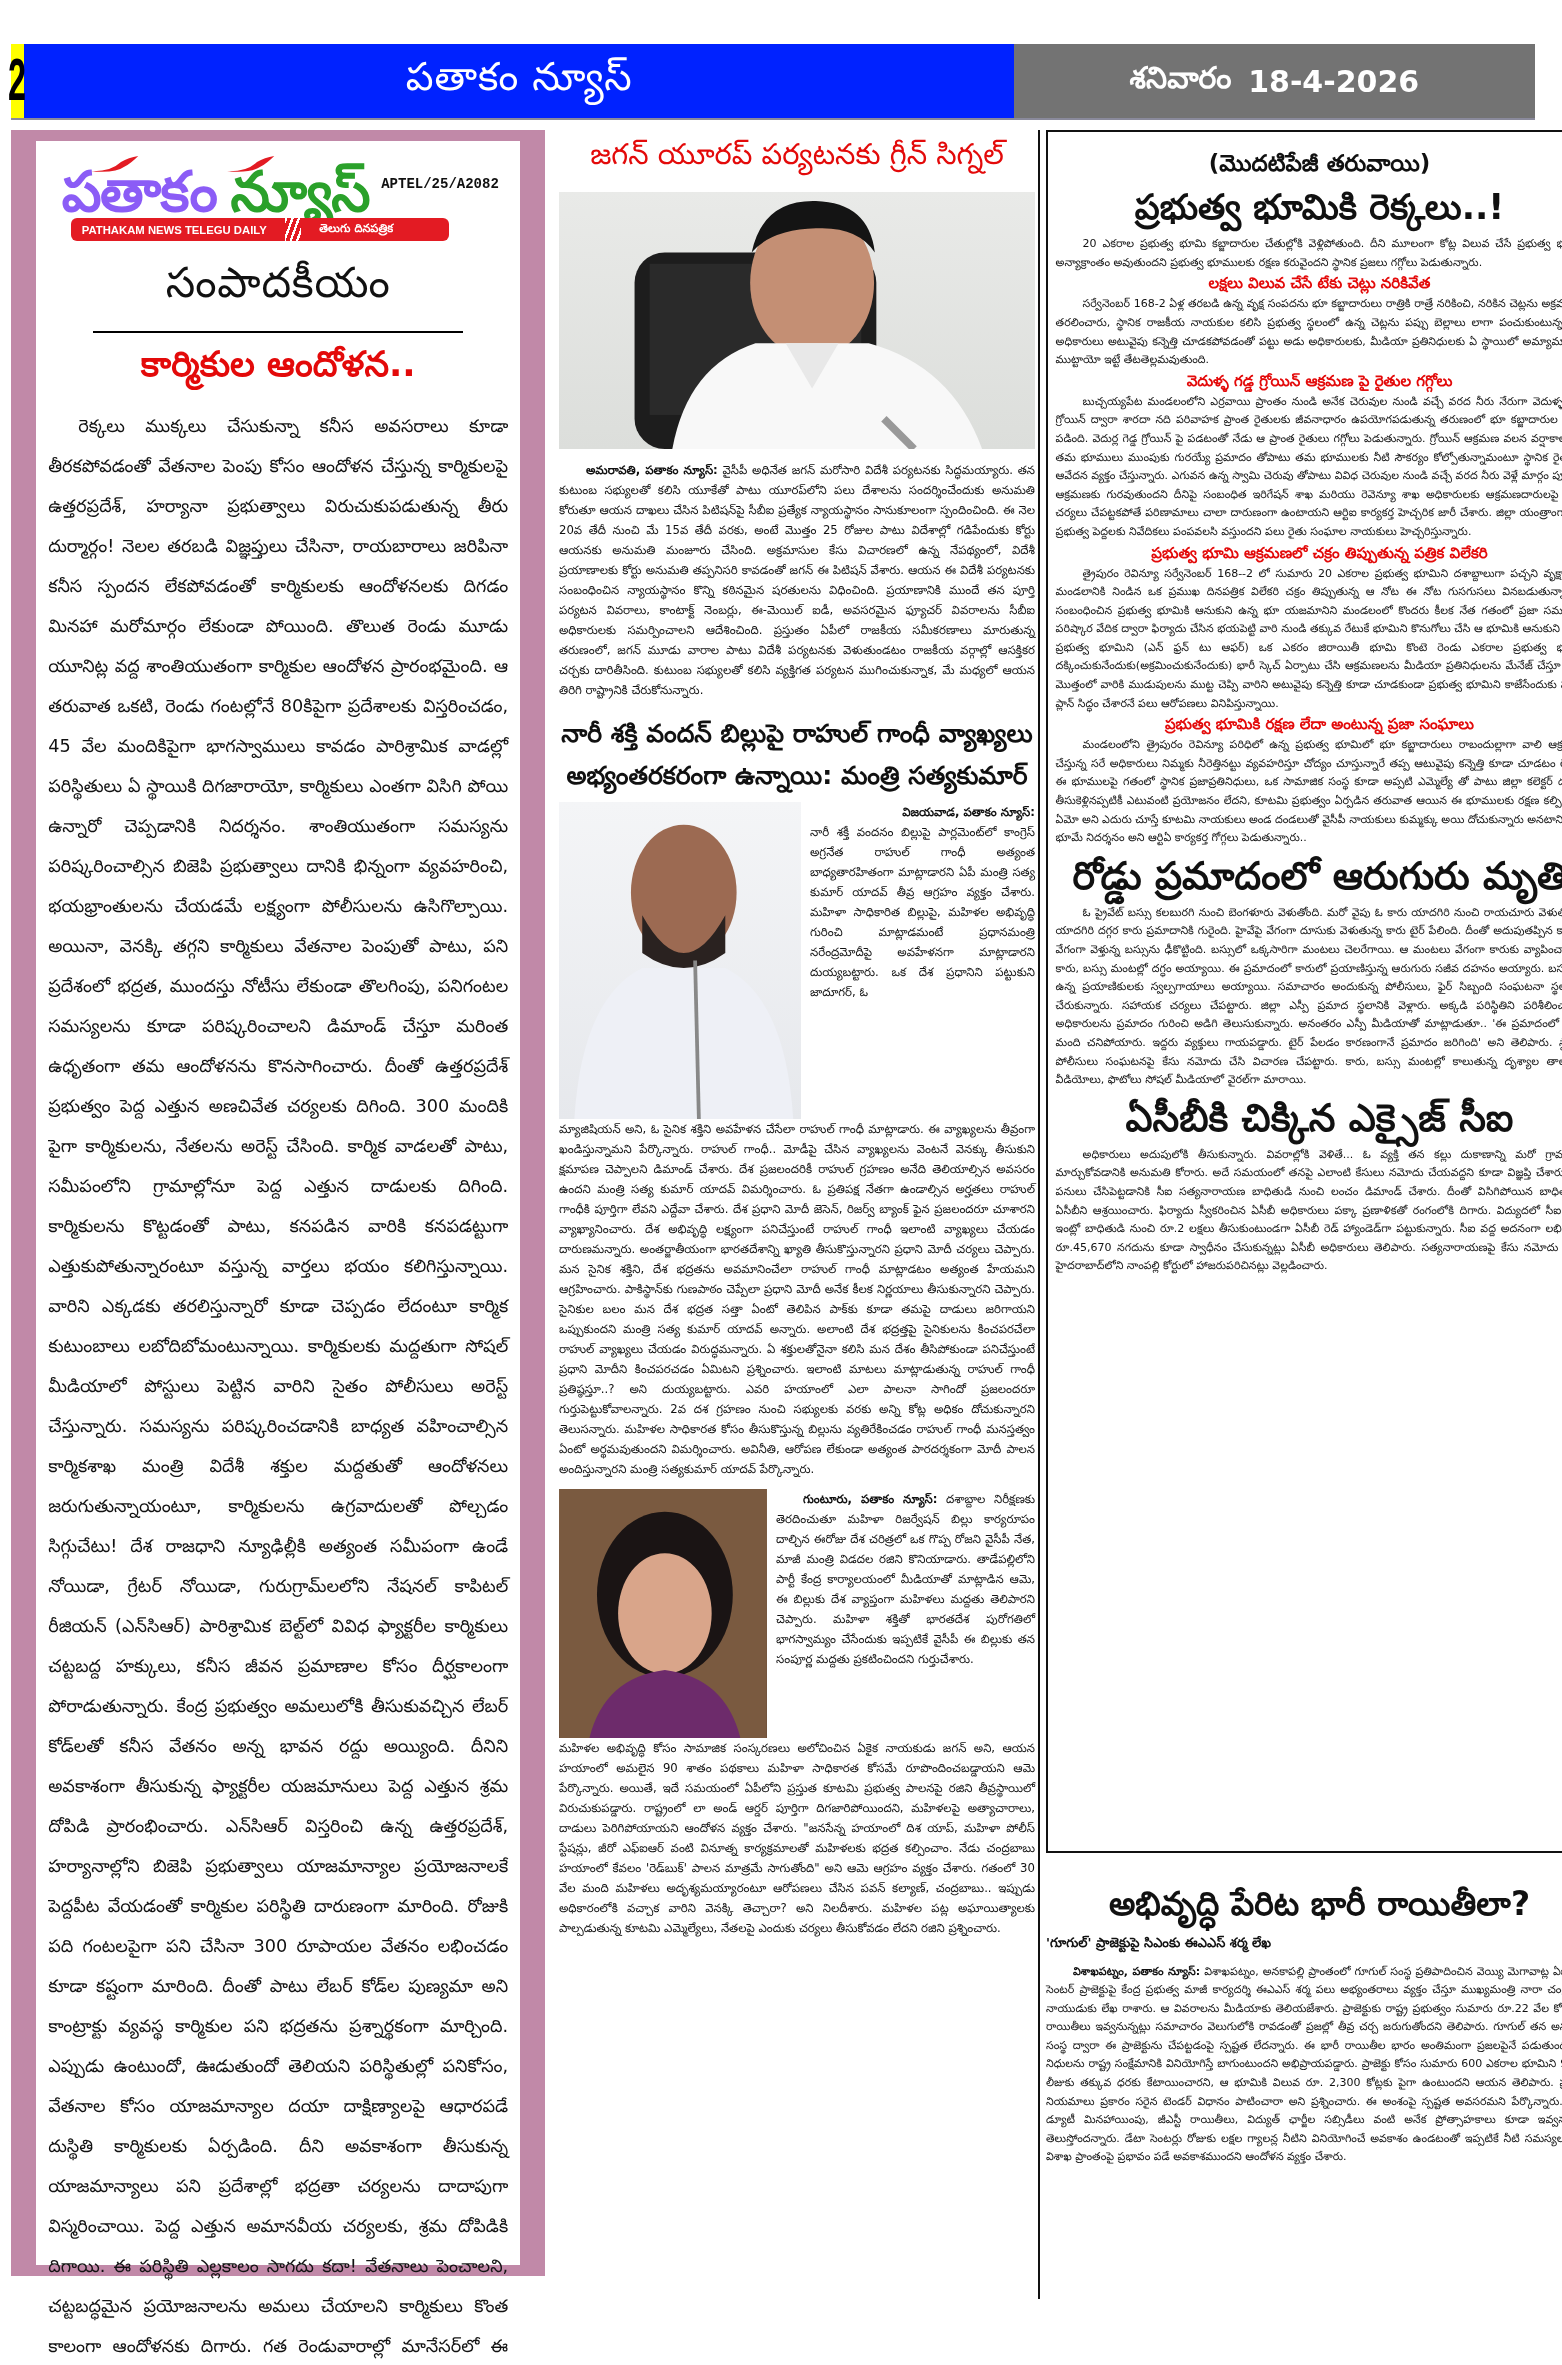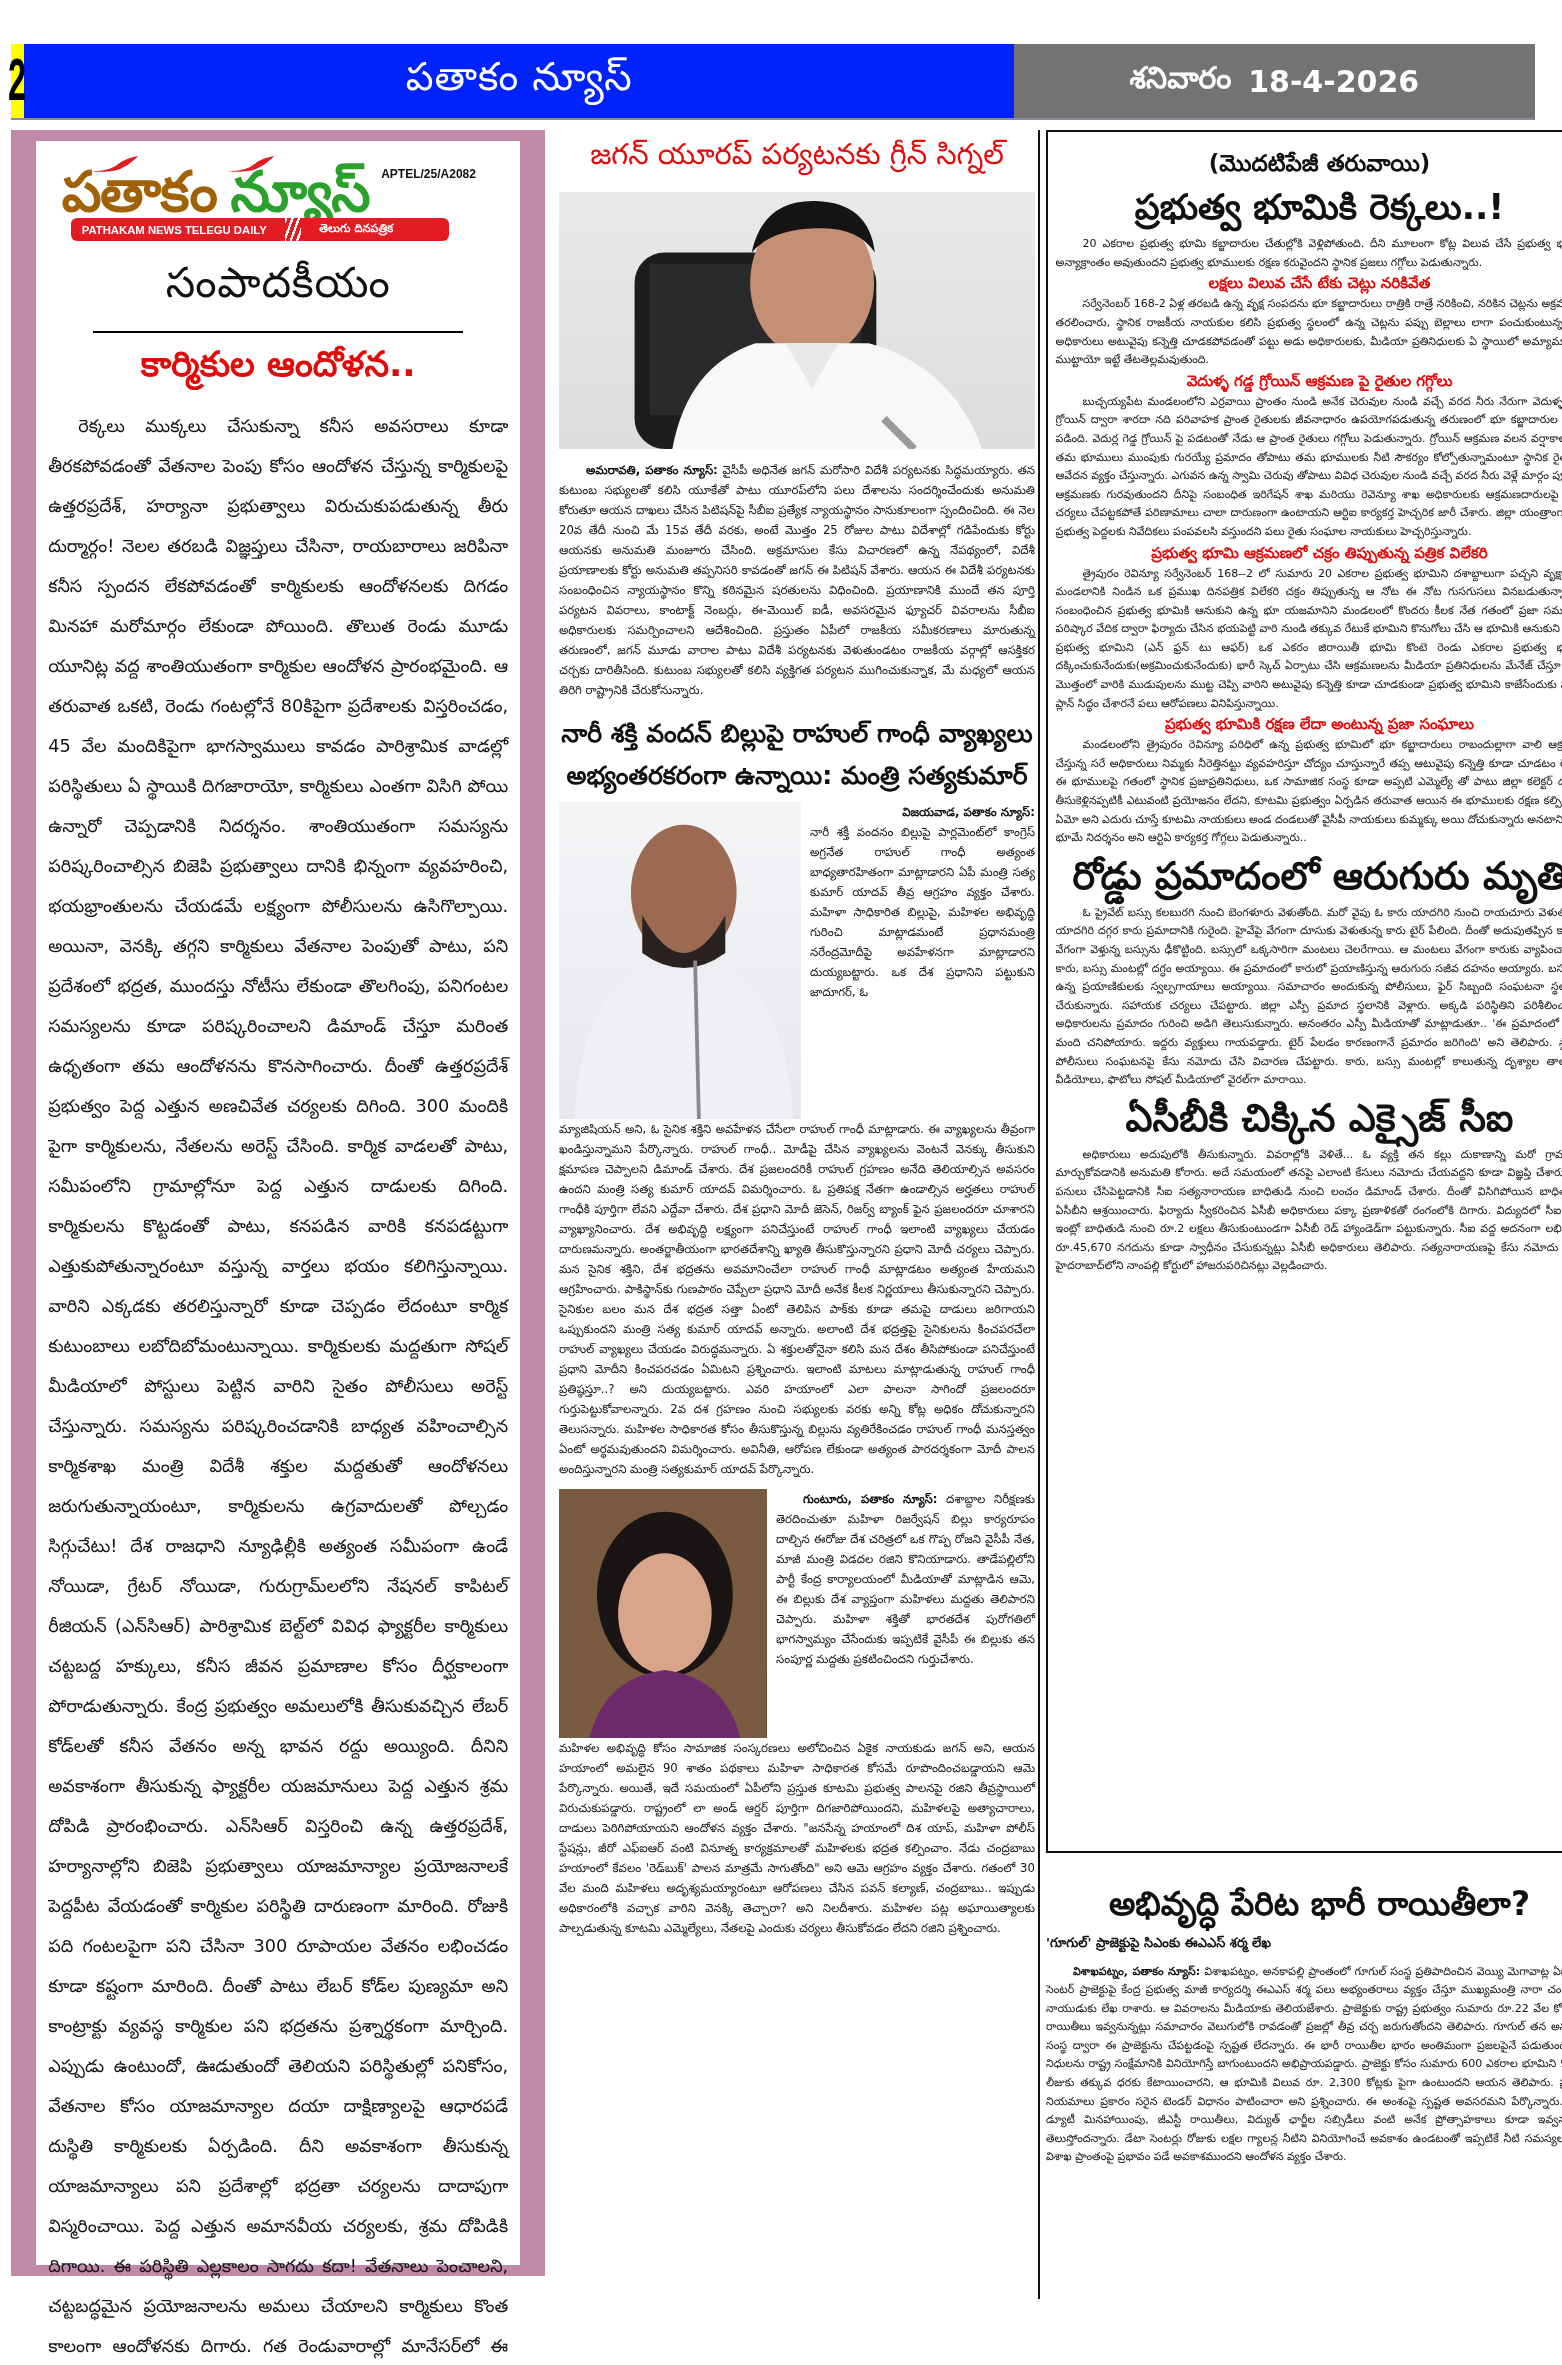--- a/index.html
+++ b/index.html
@@ -11,24 +11,24 @@
   .page-no-wrap { width: 13.6px; background: #ffff00; position: relative; overflow: visible; }
   .page-no-wrap span { position: absolute; left: -2.3px; top: 4.5px; font-family: "Liberation Sans", sans-serif; font-weight: 900; font-size: 59px; line-height: 63px; color:#000; transform: scaleX(0.55); transform-origin: left; }
   .bar-title { flex: 0 0 990px; background: #0022ff; color: #fff; display: flex; align-items: center; justify-content: center; font-size: 39px; letter-spacing: 0.8px; }
   .bar-date { flex: 1; background: #737373; color: #fff; display: flex; align-items: center; justify-content: center; font-size: 30px; font-weight: bold; gap: 16.6px; }
 
   
   .left-col { position: absolute; left: 10.6px; top: 130px; width: 534px; height: 2146px; background: #c189a8; padding: 10.6px 18px 0 18px; }
   .left-inner { background: #fff; width: 484px; height: 2124px; margin-left: 7.6px; padding: 7.6px 12px; }
   .logo { position: relative; height: 98px; }
   .logo-main { position: absolute; left: 13.6px; top: 13.6px; font-family: "Liberation Sans", sans-serif; font-weight: 900; font-size: 56px; line-height: 60px; letter-spacing: -1.5px; }
-  .logo-main .blue { color: #a16207; }
+  .logo-main .blue { color: #8b5cf6; }
   .logo-main .green { color: #2aa12a; }
   .logo-wing { position: absolute; top: 7.6px; width: 53px; height: 18px; }
-  .logo-reg { position: absolute; left: 333px; top: 19px; font-family: Liberation Sans, sans-serif; font-weight: bold; font-size: 12px; color: #111; }
+  .logo-reg { position: absolute; left: 333px; top: 28px; font-family: Liberation Mono, monospace; font-weight: bold; font-size: 14px; color: #111; }
   .logo-strip { position: absolute; left: 23px; top: 70px; width: 378px; height: 23px; background: #e31b23; border-radius: 6px; color: #fff; display: flex; align-items: center; font-size: 11.3px; font-weight: bold; padding-left: 10.6px; gap: 18px; }
   .logo-strip .en { font-family: "Liberation Sans", sans-serif; }
   .logo-strip .sep { width: 16.6px; height: 23px; background: repeating-linear-gradient(110deg, #fff 0 2.3px, transparent 2.3px 6px); }
   .editorial-label { text-align: center; font-size: 42px; margin-top: 12px; font-weight: 300; letter-spacing: 0.8px; }
   .ed-rule { width: 370px; height: 2.3px; background: #000; margin: 13.6px auto 10.6px auto; }
   .ed-title { text-align: center; color: #e30a0a; font-size: 35px; font-weight: bold; margin-bottom: 13.6px; }
   .ed-body { font-size: 17.7px; line-height: 40px; text-align: justify; color: #111; text-indent: 30px; }
 
   
   .mid-col { position: absolute; left: 559px; top: 130px; width: 476px; height: 2169px; }

